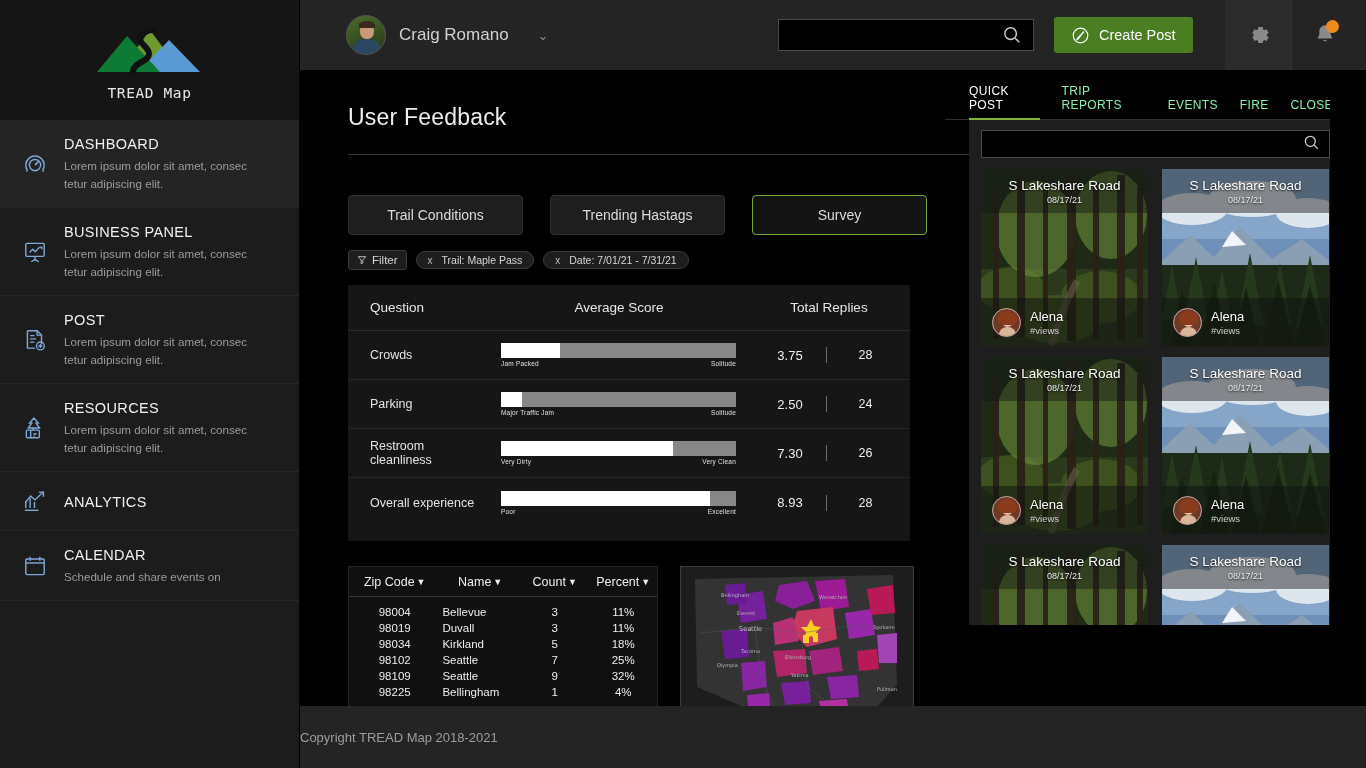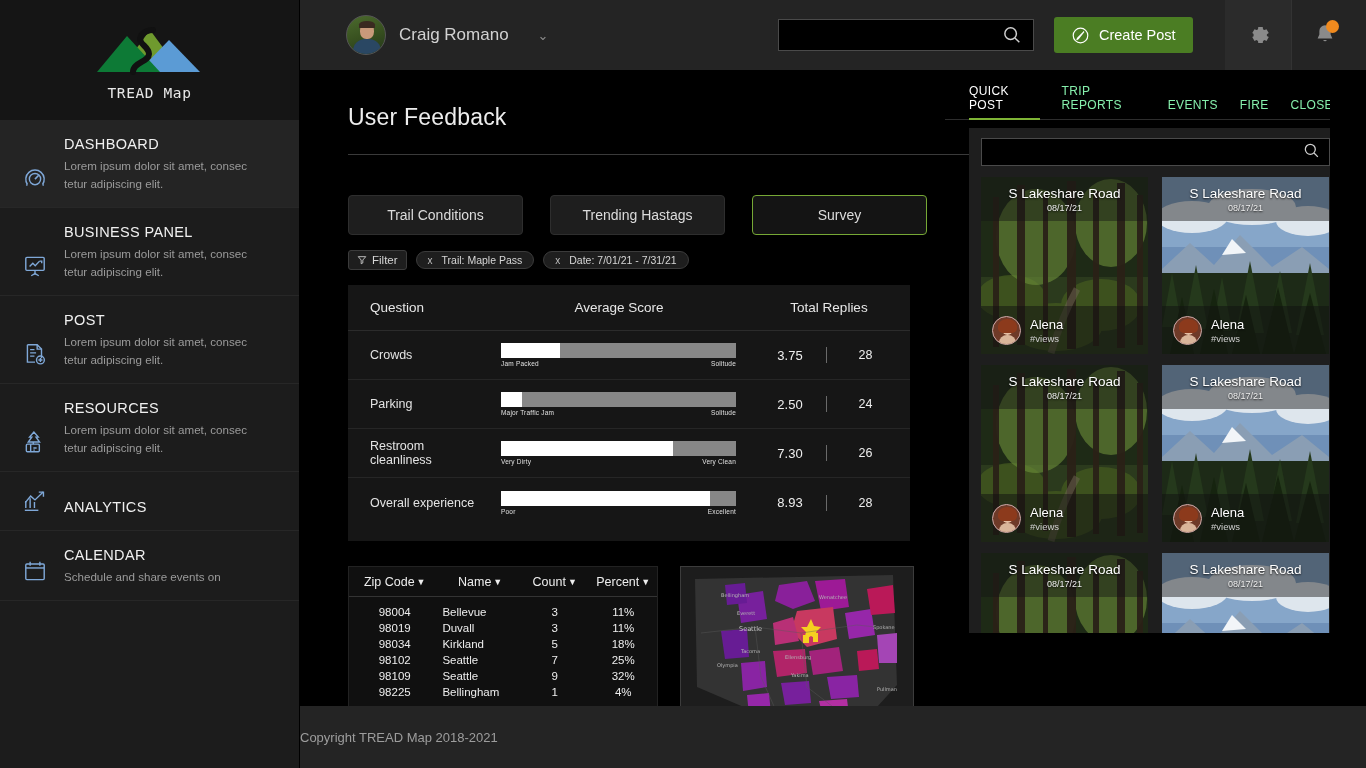--- a/index.html
+++ b/index.html
@@ -28,21 +28,21 @@
   .logo-mark { width: 106px; height: 50px; display:block; }
   .logo-text {
     margin-top: 9px; color: #e8e8e8;
     font-family: "DejaVu Sans Mono", monospace;
     font-size: 14.5px; letter-spacing: .6px;
   }
   .nav { flex: 1 1 auto; }
   .nav-item {
     padding: 14px 16px 14px 22px;
     border-bottom: 1px solid #272727;
-    display: flex; align-items: flex-end; gap: 14px;
+    display: flex; align-items: center; gap: 14px;
     cursor: pointer;
   }
   .nav-item.active { background: #242424; }
   .nav-ico { width: 28px; height: 28px; flex: 0 0 28px; margin-top: 2px; }
   .nav-ico svg { width: 26px; height: 26px; display:block; }
   .nav-body { padding-top: 1px; }
   .nav-title {
     color: #f0f0f0; font-size: 14.5px; letter-spacing: .35px;
     line-height: 1.25;
   }
@@ -222,21 +222,21 @@
   .rtab {
     color: #86efac; font-size: 12px; letter-spacing: .35px;
     padding-bottom: 7px; cursor: pointer; position: relative;
   }
   .rtab.sel { color: #fff; }
   .rtab.sel::after {
     content: ""; position: absolute; left: 0; right: 0; bottom: -1px;
     height: 2px; background: #7fb436;
   }
   .feed {
-    margin: 8px 0 0 24px; width: 373px; height: 505px;
+    margin: 0 0 0 24px; width: 373px; height: 505px;
     background: #1e1e1e; padding: 10px 12px 0 12px; overflow: hidden;
     position: relative;
   }
   .feed-search {
     height: 28px; background: #000; border: 1px solid #4a4a4a;
     display: flex; align-items: center; margin-bottom: 11px;
   }
   .feed-search input {
     flex: 1 1 auto; background: transparent; border: none; outline: none;
     color: #ddd; font-size: 12px; padding: 0 8px; height: 100%;

